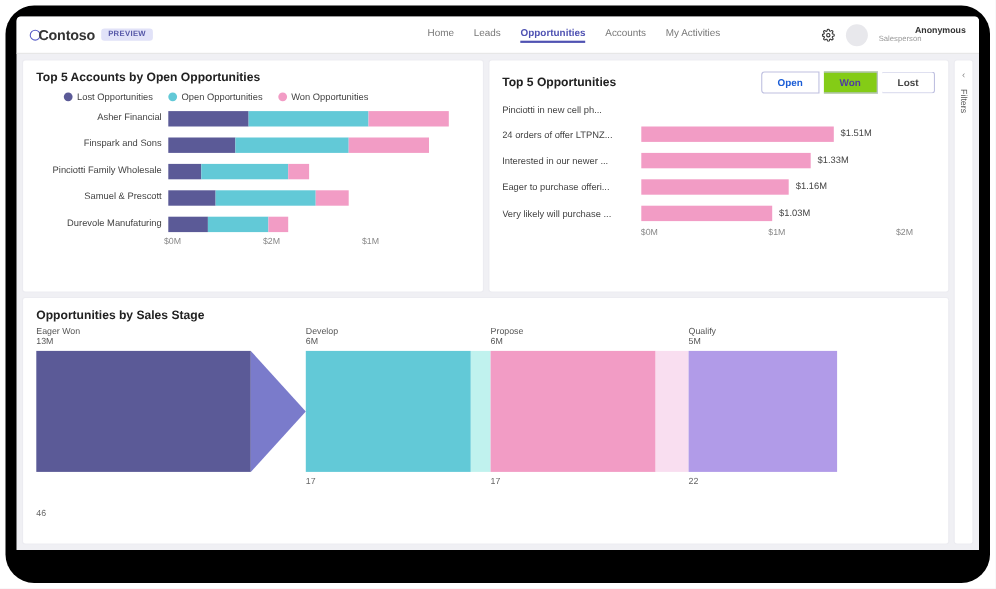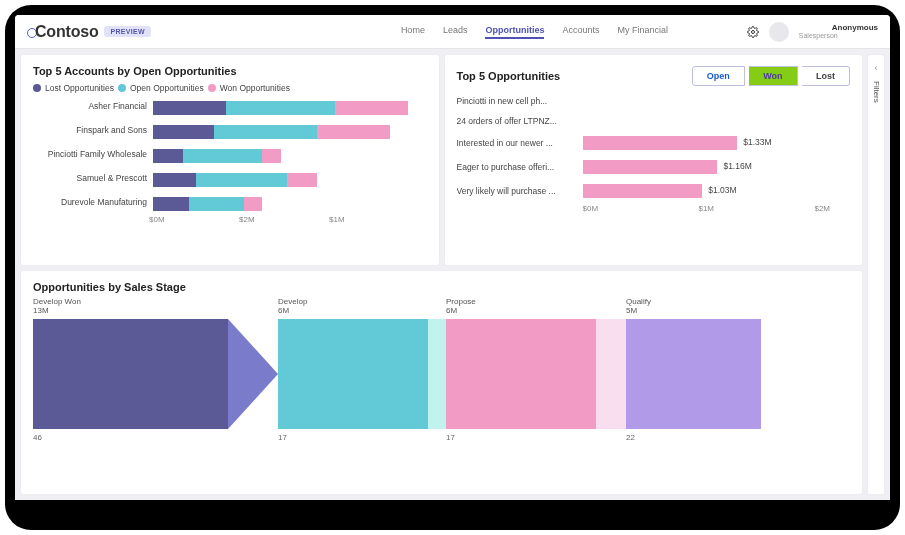--- a/index.html
+++ b/index.html
@@ -1,42 +1,42 @@
 <!DOCTYPE html>
 <html><head>
 <meta charset="utf-8">
 <style>
   * { box-sizing: border-box; margin: 0; padding: 0; }
   body { font-family: "Segoe UI", Arial, sans-serif; background: #fff; display: flex; justify-content: center; align-items: center; height: 535px; }
   .device-frame { width: 895px; height: 525px; background: #000; border-radius: 26px; padding: 10px 10px 30px 10px; position: relative; }
   .screen { width: 100%; height: 100%; background: #f0f0f4; border-radius: 4px 4px 0 0; overflow: hidden; display: flex; flex-direction: column; }
   .topbar { background: #fff; height: 34px; display: flex; align-items: center; padding: 0 12px; border-bottom: 1px solid #e5e5e5; }
   .brand { display: flex; align-items: center; gap: 6px; }
-  .brand-logo { font-weight: 600; font-size: 16px; color: #333; letter-spacing: -0.2px; }
+  .brand-logo { font-weight: 600; font-size: 13px; color: #333; letter-spacing: -0.2px; }
   .brand-oval { display:inline-block; width:10px; height:10px; border:1.2px solid #5b5fc7; border-radius:50%; margin-right:-2px; vertical-align:-1px;}
   .preview-badge { background: #e1e2f8; color: #5557a7; font-size: 7px; font-weight: 600; padding: 2px 6px; border-radius: 3px; letter-spacing: 0.3px; }
   .nav { display: flex; gap: 18px; margin-left: 250px; }
   .nav a { font-size: 9px; color: #777; text-decoration: none; padding-bottom: 2px; }
   .nav a.active { color: #4f52b2; border-bottom: 2px solid #4f52b2; font-weight: 600; }
   .topbar-right { margin-left: auto; display: flex; align-items: center; gap: 10px; }
   .gear { width: 12px; height: 12px; }
   .avatar { width: 20px; height: 20px; border-radius: 50%; background: #e8e8ec; }
   .user-text { display: flex; flex-direction: column; line-height: 1; }
   .user-name { font-size: 8px; font-weight: 600; color: #333; margin-left: 33px; }
   .user-role { font-size: 7px; color: #999; }
   .content { flex: 1; padding: 6px; display: grid; grid-template-columns: 1fr 1fr 16px; grid-template-rows: 210px 1fr; gap: 6px; }
   .card { background: #fff; border-radius: 2px; padding: 10px 12px; box-shadow: 0 0 0 1px #ececf1; }
   .card.top-accounts { grid-column: 1; grid-row: 1; }
   .card.top-opps { grid-column: 2; grid-row: 1; }
   .card.sales-stage { grid-column: 1 / 3; grid-row: 2; }
   .side-panel { grid-column: 3; grid-row: 1 / 3; background: #fff; border-radius: 2px; display: flex; flex-direction: column; align-items: center; padding-top: 8px; gap: 8px; box-shadow: 0 0 0 1px #ececf1; }
   .side-chevron { font-size: 9px; color: #888; }
   .side-filters { writing-mode: vertical-rl; font-size: 8px; color: #555; }
   .card-title { font-size: 11px; font-weight: 700; color: #222; margin-bottom: 6px; }
-  .legend { display: flex; gap: 4px; font-size: 8.5px; color: #444; margin-bottom: 8px; }
+  .legend { display: flex; gap: 14px; font-size: 8.5px; color: #444; margin-bottom: 8px; margin-left: 25px; }
   .legend-item { display: flex; align-items: center; gap: 4px; }
   .swatch { width: 8px; height: 8px; border-radius: 50%; }
   .stacked-chart { display: flex; flex-direction: column; gap: 10px; padding-left: 4px; }
   .stacked-row { display: flex; align-items: flex-start; gap: 6px; }
   .stacked-label { width: 110px; text-align: right; font-size: 8.5px; color: #444; }
   .stacked-bar { flex: 1; height: 14px; display: flex; position: relative; }
   .seg { height: 100%; }
   .axis { display: flex; margin-left: 116px; font-size: 8px; color: #888; margin-top: 4px; }
   .axis span { width: 90px; text-align: left; }
   .opps-header { display: flex; justify-content: space-between; align-items: center; margin-bottom: 10px; }
@@ -72,21 +72,21 @@
     <div class="topbar">
       <div class="brand">
         <span class="brand-logo"><span class="brand-oval"></span><span>Contoso</span></span>
         <span class="preview-badge">PREVIEW</span>
       </div>
       <nav class="nav">
         <a href="#">Home</a>
         <a href="#">Leads</a>
         <a href="#" class="active">Opportunities</a>
         <a href="#">Accounts</a>
-        <a href="#">My Financial</a>
+        <a href="#">My Activities</a>
       </nav>
       <div class="topbar-right">
         <svg class="gear" viewBox="0 0 24 24" fill="none" stroke="#333" stroke-width="2">
             <circle cx="12" cy="12" r="3"></circle>
             <path d="M19.4 15a1.7 1.7 0 0 0 .3 1.8l.1.1a2 2 0 1 1-2.8 2.8l-.1-.1a1.7 1.7 0 0 0-1.8-.3 1.7 1.7 0 0 0-1 1.5V21a2 2 0 0 1-4 0v-.1a1.7 1.7 0 0 0-1-1.5 1.7 1.7 0 0 0-1.8.3l-.1.1a2 2 0 1 1-2.8-2.8l.1-.1a1.7 1.7 0 0 0 .3-1.8 1.7 1.7 0 0 0-1.5-1H3a2 2 0 0 1 0-4h.1a1.7 1.7 0 0 0 1.5-1 1.7 1.7 0 0 0-.3-1.8l-.1-.1a2 2 0 1 1 2.8-2.8l.1.1a1.7 1.7 0 0 0 1.8.3h0a1.7 1.7 0 0 0 1-1.5V3a2 2 0 0 1 4 0v.1a1.7 1.7 0 0 0 1 1.5h0a1.7 1.7 0 0 0 1.8-.3l.1-.1a2 2 0 1 1 2.8 2.8l-.1.1a1.7 1.7 0 0 0-.3 1.8v0a1.7 1.7 0 0 0 1.5 1H21a2 2 0 0 1 0 4h-.1a1.7 1.7 0 0 0-1.5 1z"></path>
           </svg>
         <div class="avatar"></div>
         <div class="user-text">
           <span class="user-name">Anonymous</span>
           <span class="user-role">Salesperson</span>
@@ -169,20 +169,24 @@
             <button class="seg-btn mid won active">Won</button>
             <button class="seg-btn last lost">Lost</button>
           </div>
         </div>
         <div class="hbars" id="hbars">
             <div class="hbar-row">
               <div class="hbar-label">Pinciotti in new cell ph...</div>
             </div>
             <div class="hbar-row">
               <div class="hbar-label">24 orders of offer LTPNZ...</div>
+              <div class="hbar-track">
+                <div class="hbar-fill" style="width: 65.6522%;"></div>
+                <span class="hbar-val" style="left: calc(65.6522% + 6px);">$1.51M</span>
+              </div>
             </div>
             <div class="hbar-row">
               <div class="hbar-label">Interested in our newer ...</div>
               <div class="hbar-track">
                 <div class="hbar-fill" style="width: 57.8261%;"></div>
                 <span class="hbar-val" style="left: calc(57.8261% + 6px);">$1.33M</span>
               </div>
             </div>
             <div class="hbar-row">
               <div class="hbar-label">Eager to purchase offeri...</div>
@@ -204,21 +208,21 @@
           <span>$1M</span>
           <span>$2M</span>
         </div>
       </div>
 
       <div class="card sales-stage">
         <div class="card-title">Opportunities by Sales Stage</div>
         <div style="position:relative; margin-top:26px;">
           <div class="funnel-labels" id="funnel-labels">
               <div style="width: 245px;">
-                <div class="funnel-stage-label">Develop Won</div>
+                <div class="funnel-stage-label">Eager Won</div>
                 <div class="funnel-stage-val">13M</div>
               </div>
               <div style="width: 168px;">
                 <div class="funnel-stage-label">Develop</div>
                 <div class="funnel-stage-val">6M</div>
               </div>
               <div style="width: 180px;">
                 <div class="funnel-stage-label">Propose</div>
                 <div class="funnel-stage-val">6M</div>
               </div>
@@ -230,21 +234,21 @@
           <div class="funnel-row" id="funnel-row">
               <div class="funnel-block" style="width: 195px; background: rgb(91, 90, 151);"></div>
               <div style="width: 0px; height: 0px; border-top: 55px solid transparent; border-bottom: 55px solid transparent; border-left: 50px solid rgb(122, 123, 203);"></div>
               <div class="funnel-block" style="width: 150px; background: rgb(98, 201, 215);"></div>
               <div class="connector" style="width: 18px; background: rgb(192, 242, 238);"></div>
               <div class="funnel-block" style="width: 150px; background: rgb(242, 156, 197);"></div>
               <div class="connector" style="width: 30px; background: rgb(249, 222, 240);"></div>
               <div class="funnel-block" style="width: 135px; background: rgb(177, 155, 232);"></div>
             </div>
           <div class="funnel-bottom" id="funnel-bottom">
-              <div style="width: 245px;">46</div>
+              <div style="width: 245px; margin-top: 29px;">46</div>
               <div style="width: 168px;">17</div>
               <div style="width: 180px;">17</div>
               <div style="width: 135px;">22</div>
             </div>
         </div>
       </div>
 
       <div class="side-panel">
         <span class="side-chevron">‹</span>
         <span class="side-filters">Filters</span>

